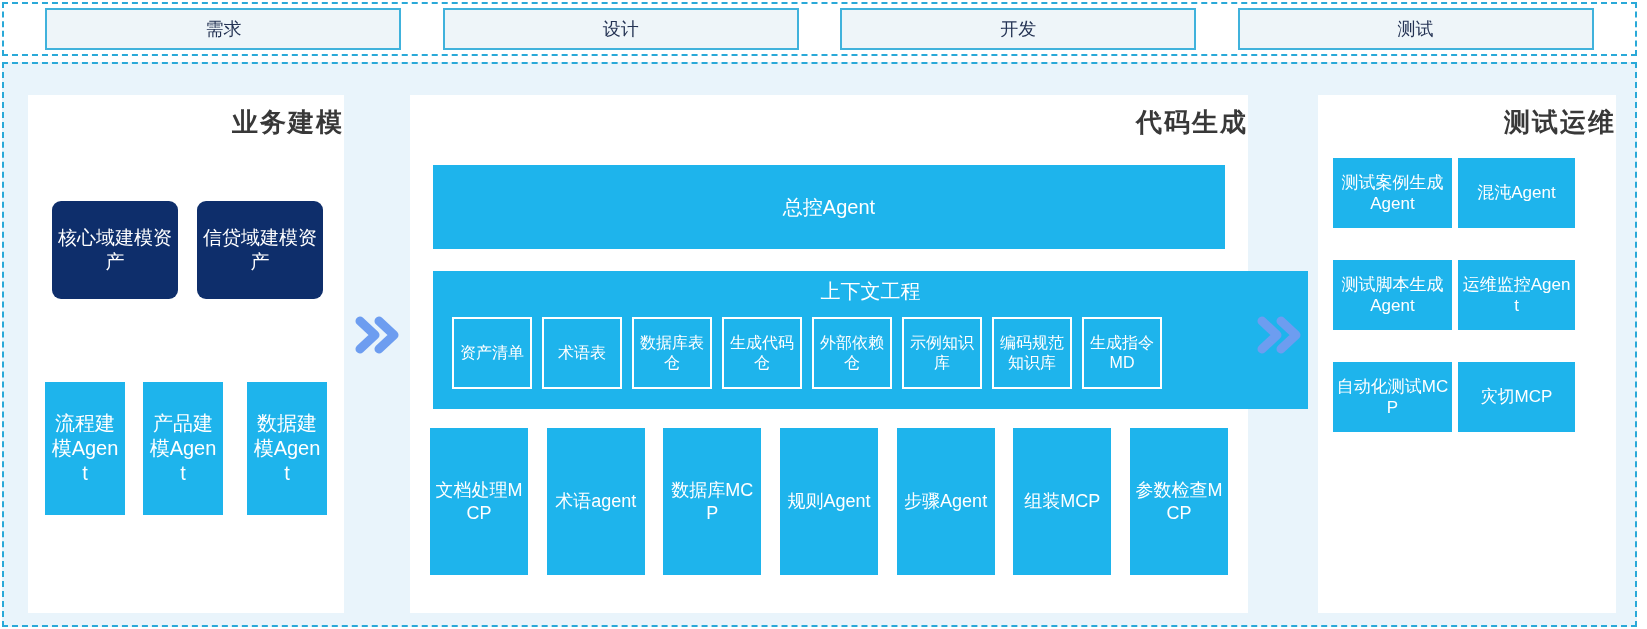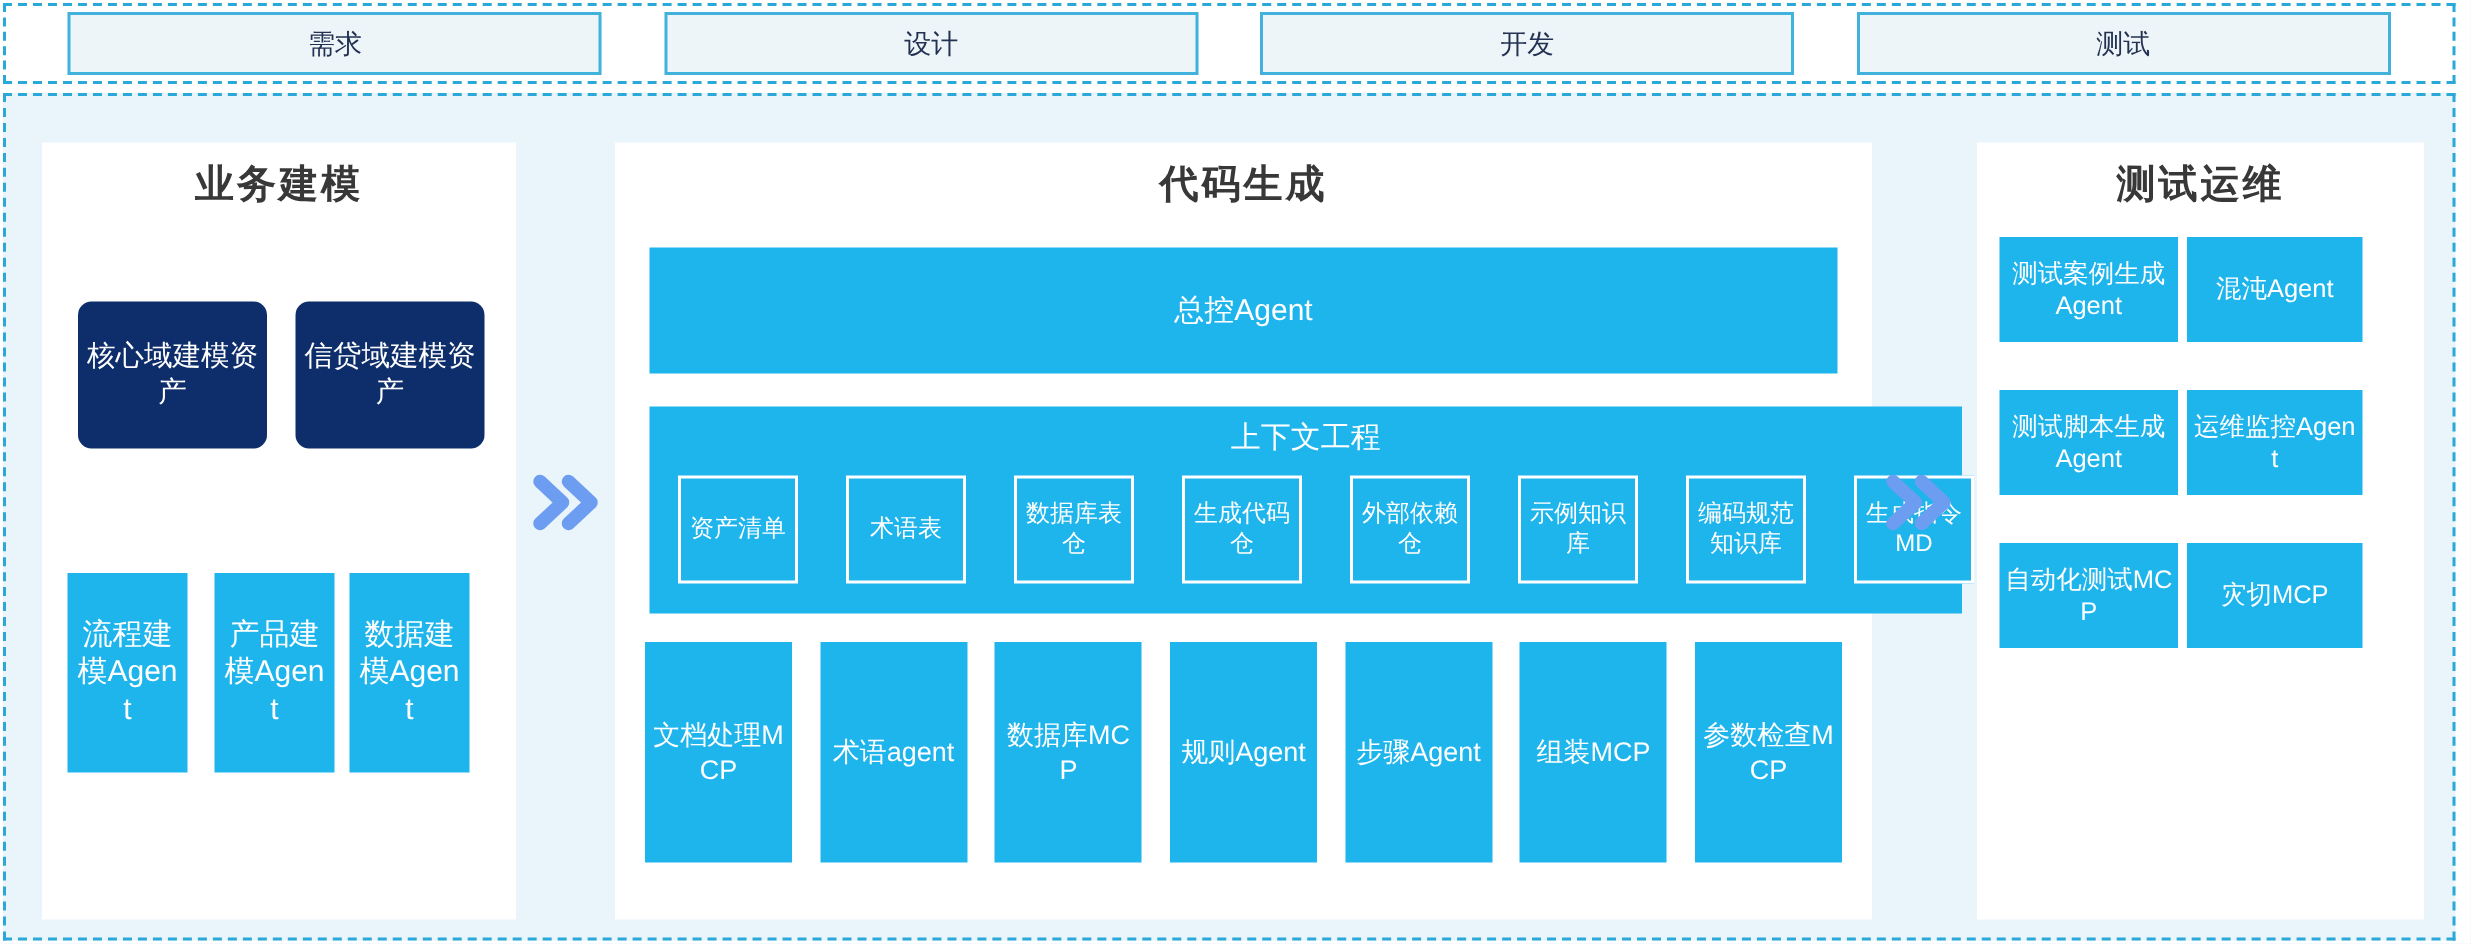--- a/index.html
+++ b/index.html
@@ -17,45 +17,45 @@
     width:352px;height:38px;background:#eef5f9;border:2px solid #40b2dc;
     display:flex;align-items:center;justify-content:center;
     color:#233253;font-size:18px;font-family:Liberation Serif, serif;
   }
   .main{
     position:absolute;left:2px;top:62px;width:1631px;height:561px;
     border:2px dashed #2aa9d8;background:#e9f4fb;
   }
   .panel{position:absolute;background:#ffffff;}
   .panel-title{
-    position:absolute;top:10px;left:0;width:100%;text-align:center;
+    position:absolute;top:10px;left:0;width:100%;text-align:right;
     font-size:26px;font-weight:bold;color:#383838;letter-spacing:2px;
   }
   .panel-left{left:24px;top:31px;width:316px;height:518px;}
   .panel-mid{left:406px;top:31px;width:838px;height:518px;}
   .panel-right{left:1314px;top:31px;width:298px;height:518px;}
 
   .box{
     display:flex;align-items:center;justify-content:center;text-align:center;
     color:#ffffff;word-break:break-all;line-height:1.25;box-sizing:border-box;
   }
   .cyan{background:#1eb4ec;}
   .navy{background:#0e2e6b;}
 
   
   .asset-box{position:absolute;top:106px;width:126px;height:98px;border-radius:9px;font-size:19px;padding:4px;}
   .asset-0{left:24px;} .asset-1{left:169px;}
   .agent-box{position:absolute;top:287px;width:80px;height:133px;font-size:20px;padding:4px;}
-  .agent-0{left:17px;} .agent-1{left:115px;} .agent-2{left:205px;text-align:center;}
+  .agent-0{left:17px;} .agent-1{left:115px;} .agent-2{left:219px;text-align:center;}
 
   
   .master-bar{position:absolute;left:23px;top:70px;width:792px;height:84px;font-size:20px;}
   .context-box{position:absolute;left:23px;top:176px;width:875px;height:138px;background:#1eb4ec;}
   .context-title{position:absolute;top:7px;left:0;width:100%;text-align:center;color:#ffffff;font-size:20px;}
-  .context-items{position:absolute;left:19px;top:46px;display:flex;gap:32px;align-items:center;}
+  .context-items{position:absolute;left:19px;top:46px;display:flex;gap:10px;align-items:center;}
   .context-item{width:80px;height:72px;border:2px solid #ffffff;font-size:16px;padding:2px;}
   .mcp-row{position:absolute;left:20px;top:333px;width:798px;display:flex;justify-content:space-between;gap:16px;}
   .mcp-box{width:98px;height:147px;font-size:18px;padding:4px;}
 
   
   .ops-grid{
     position:absolute;left:15px;top:63px;
     display:grid;grid-template-columns:119px 117px;gap:32px 6px;
   }
   .ops-cell{height:70px;font-size:17px;padding:3px;}

